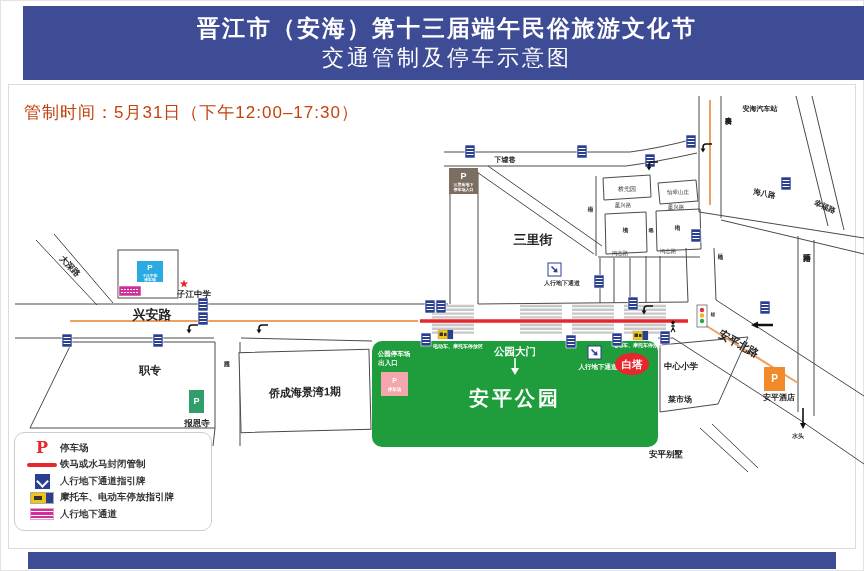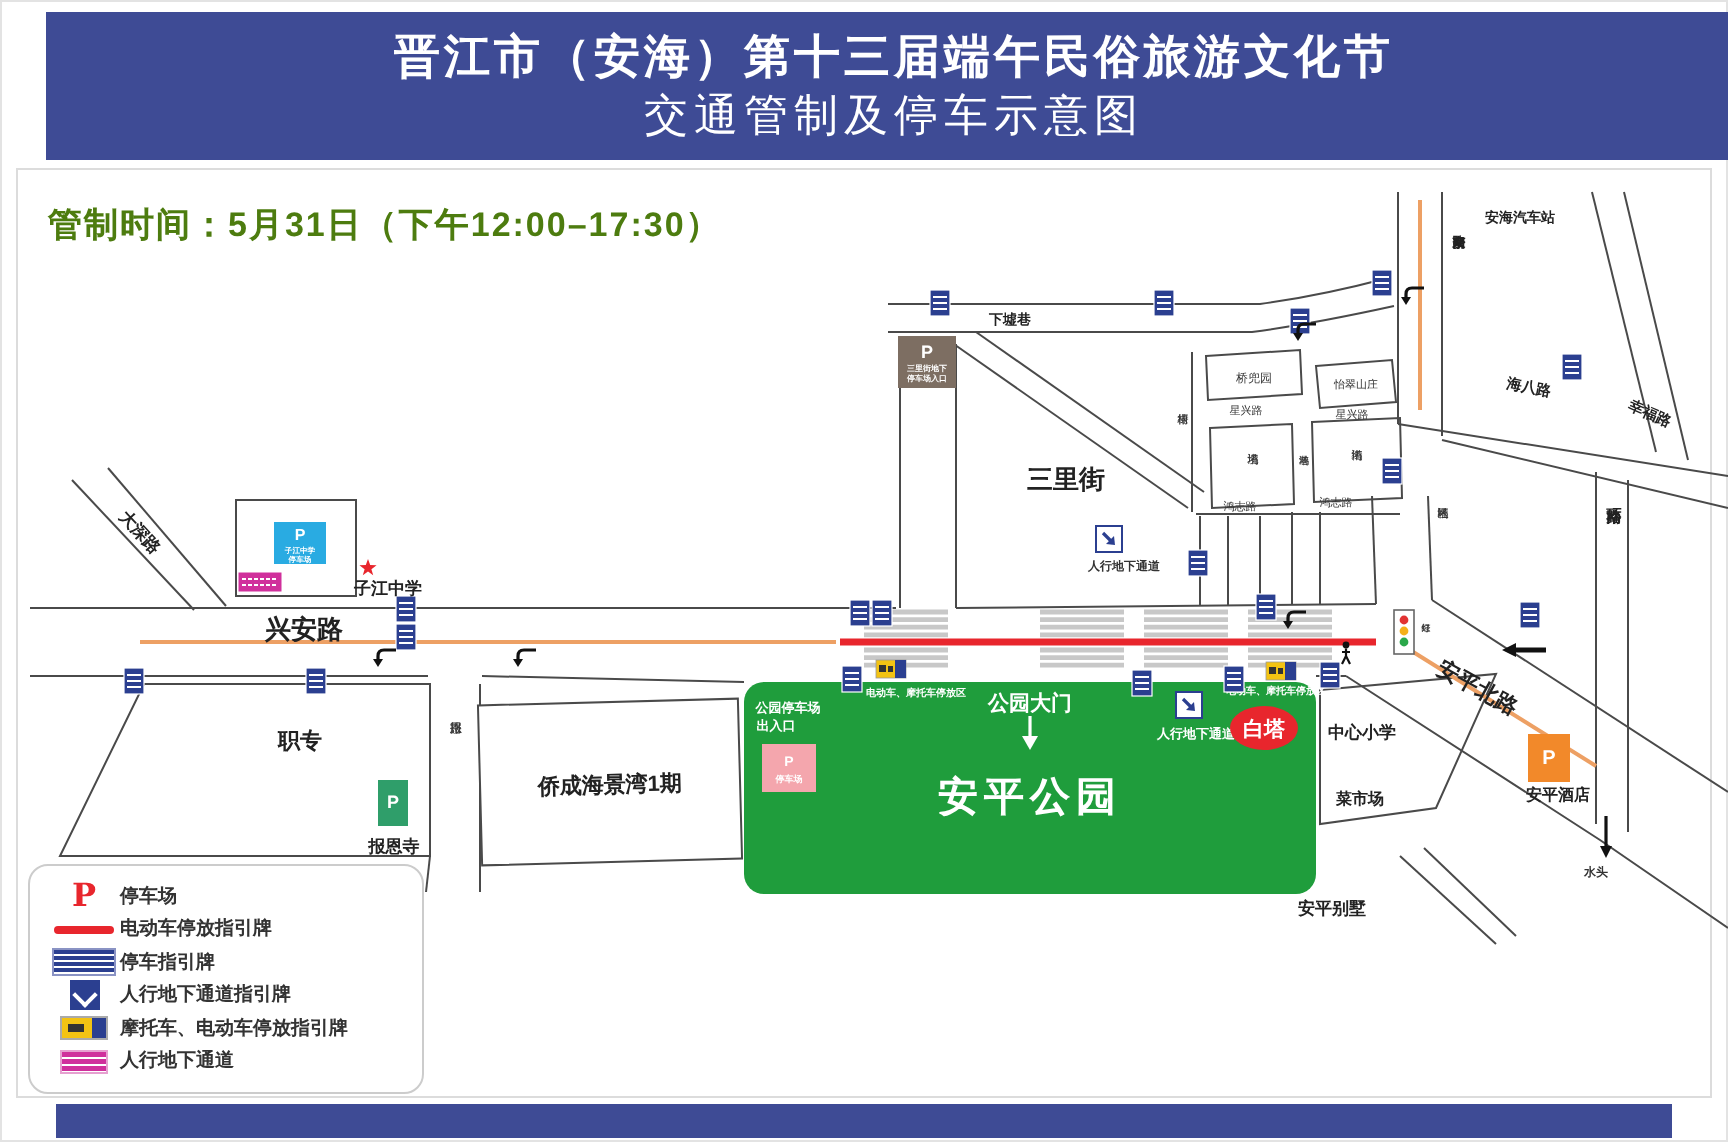--- a/index.html
+++ b/index.html
@@ -3,21 +3,21 @@
 <meta charset="utf-8">
 <style>
   html,body{margin:0;padding:0;background:#fff;}
   .page{position:relative;width:864px;height:571px;background:#fff;overflow:hidden;
         font-family:"Liberation Sans","DejaVu Sans",sans-serif;box-shadow:inset 0 0 0 1px #e3e3e3;}
   .banner{position:absolute;left:8px;top:6px;width:848px;height:74px;background:#3e4b95;
           display:flex;flex-direction:column;align-items:center;justify-content:center;color:#fff;margin-left:15px;}
   .banner .t1{font-size:23px;font-weight:bold;letter-spacing:2px;line-height:1.35;}
   .banner .t2{font-size:22px;font-weight:normal;letter-spacing:3px;line-height:1.3;}
   .mapframe{position:absolute;left:8px;top:84px;width:846px;height:463px;border:1px solid #dcdcdc;}
-  .ctrl{position:absolute;left:24px;top:101px;font-size:17px;font-weight:bold;color:#4d7c0f;letter-spacing:1px;}
+  .ctrl{position:absolute;left:24px;top:101px;font-size:17px;font-weight:normal;color:#c2410c;letter-spacing:1px;}
   svg.map{position:absolute;left:0;top:0;width:864px;height:571px;}
   .lb{font-weight:bold;fill:#222;text-anchor:middle;font-family:"Liberation Sans","DejaVu Sans",sans-serif;}
   .sm{fill:#333;text-anchor:middle;font-family:"Liberation Sans","DejaVu Sans",sans-serif;}
   .pw{fill:#fff;text-anchor:middle;font-weight:bold;font-family:"Liberation Sans","DejaVu Sans",sans-serif;}
   .vert{writing-mode:vertical-rl;}
   .legend{position:absolute;left:14px;top:432px;width:198px;background:#fff;border:1.5px solid #ccc;
           border-radius:10px;padding:7px 9px;box-sizing:border-box;}
   .lrow{display:flex;align-items:center;height:16.5px;}
   .lico{width:36px;display:flex;justify-content:center;align-items:center;flex:none;}
   .ltxt{font-size:9.5px;font-weight:bold;color:#333;white-space:nowrap;}
@@ -287,27 +287,21 @@
     <div class="lrow">
       <div class="lico">
           <span class="lp">P</span>
         </div>
       <div class="ltxt">停车场</div>
     </div>
     <div class="lrow">
       <div class="lico">
           <span class="lline"></span>
         </div>
-      <div class="ltxt">电动车停放指引牌</div>
-    </div>
-    <div class="lrow">
-      <div class="lico">
-          <span class="lbsign"></span>
-        </div>
-      <div class="ltxt">停车指引牌</div>
+      <div class="ltxt">铁马或水马封闭管制</div>
     </div>
     <div class="lrow">
       <div class="lico">
           <span class="lupass"></span>
         </div>
       <div class="ltxt">人行地下通道指引牌</div>
     </div>
     <div class="lrow">
       <div class="lico">
           <span class="lmoto"></span>

